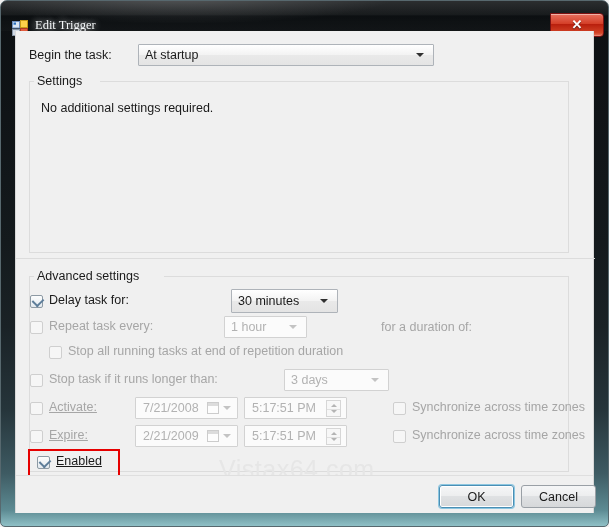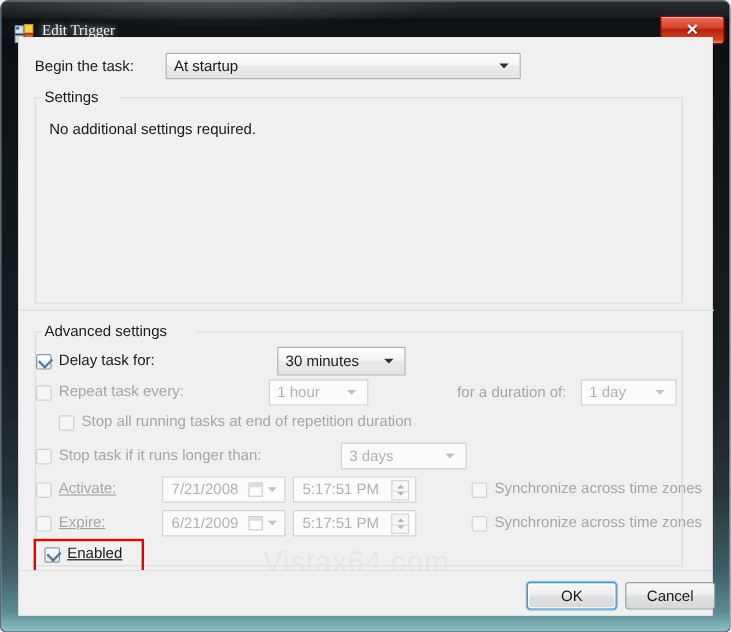--- a/index.html
+++ b/index.html
@@ -392,24 +392,20 @@
 
       <div class="cbrow" style="left:14px; top:290px;">
         <div class="cbox dis"></div>
         <div class="cblabel dis">Repeat task every:</div>
       </div>
       <div class="combo dis" style="left:208px; top:285px; width:83px; height:22px;">
         <div class="ctext">1 hour</div>
         <div class="carrow"></div>
       </div>
       <div class="lbl dis" style="left:365px; top:289px;">for a duration of:</div>
-      <div class="combo dis" style="left:468px; top:285px; width:80px; height:22px;">
-        <div class="ctext">1 day</div>
-        <div class="carrow"></div>
-      </div>
 
       <div class="cbrow" style="left:33px; top:315px;">
         <div class="cbox dis"></div>
         <div class="cblabel dis">Stop all running tasks at end of repetition duration</div>
       </div>
 
       <div class="cbrow" style="left:14px; top:343px;">
         <div class="cbox dis"></div>
         <div class="cblabel dis">Stop task if it runs longer than:</div>
       </div>
@@ -438,21 +434,21 @@
       <div class="cbrow" style="left:377px; top:371px;">
         <div class="cbox dis"></div>
         <div class="cblabel dis">Synchronize across time zones</div>
       </div>
 
       <div class="cbrow" style="left:14px; top:399px;">
         <div class="cbox dis"></div>
         <div class="cblabel dis"><span class="ul">Expire:</span></div>
       </div>
       <div class="field" style="left:119px; top:394px; width:103px; height:22px;">
-        <div class="ftext">6/21/2009</div>
+        <div class="ftext">2/21/2009</div>
         <div class="cal-icon"></div>
         <div class="cal-arrow"></div>
       </div>
       <div class="field" style="left:228px; top:394px; width:103px; height:22px;">
         <div class="ftext">5:17:51 PM</div>
         <div class="spin">
           <div class="sup"></div>
           <div class="smid"></div>
           <div class="sdn"></div>
         </div>

